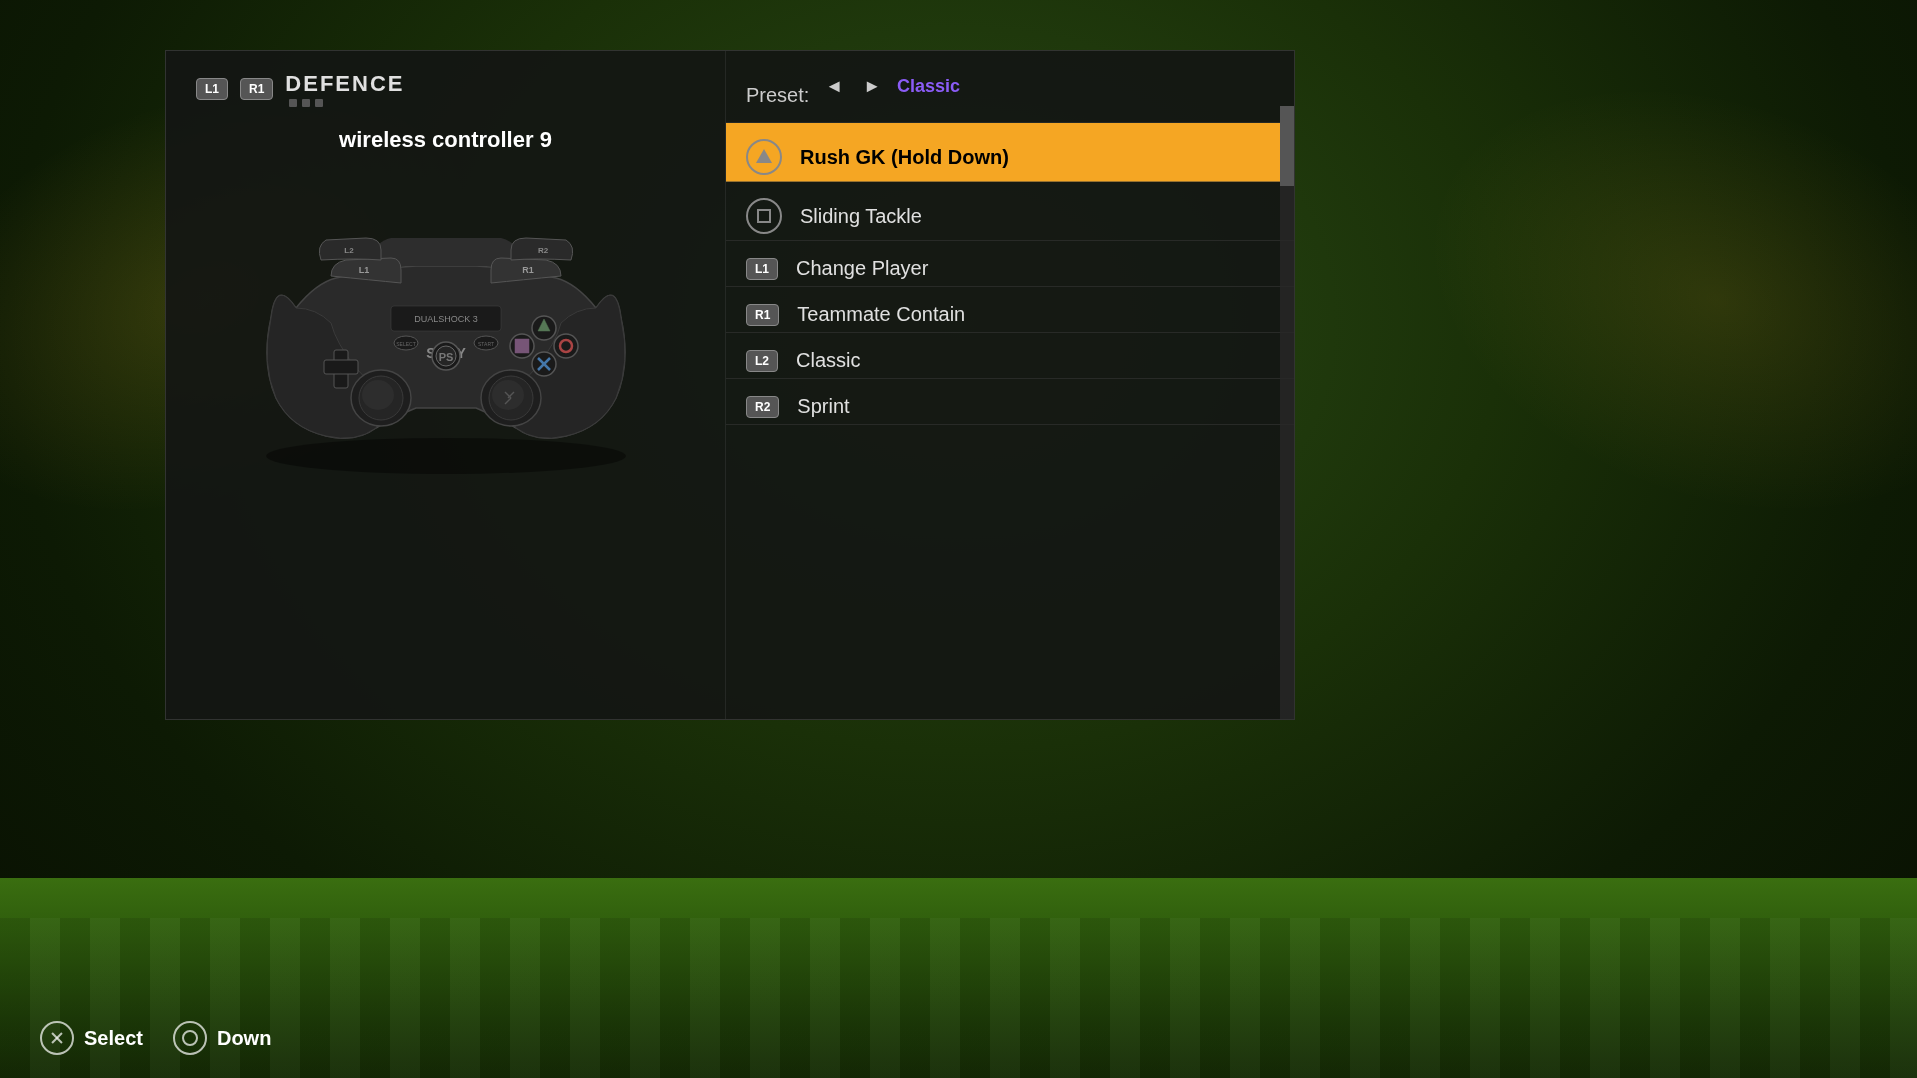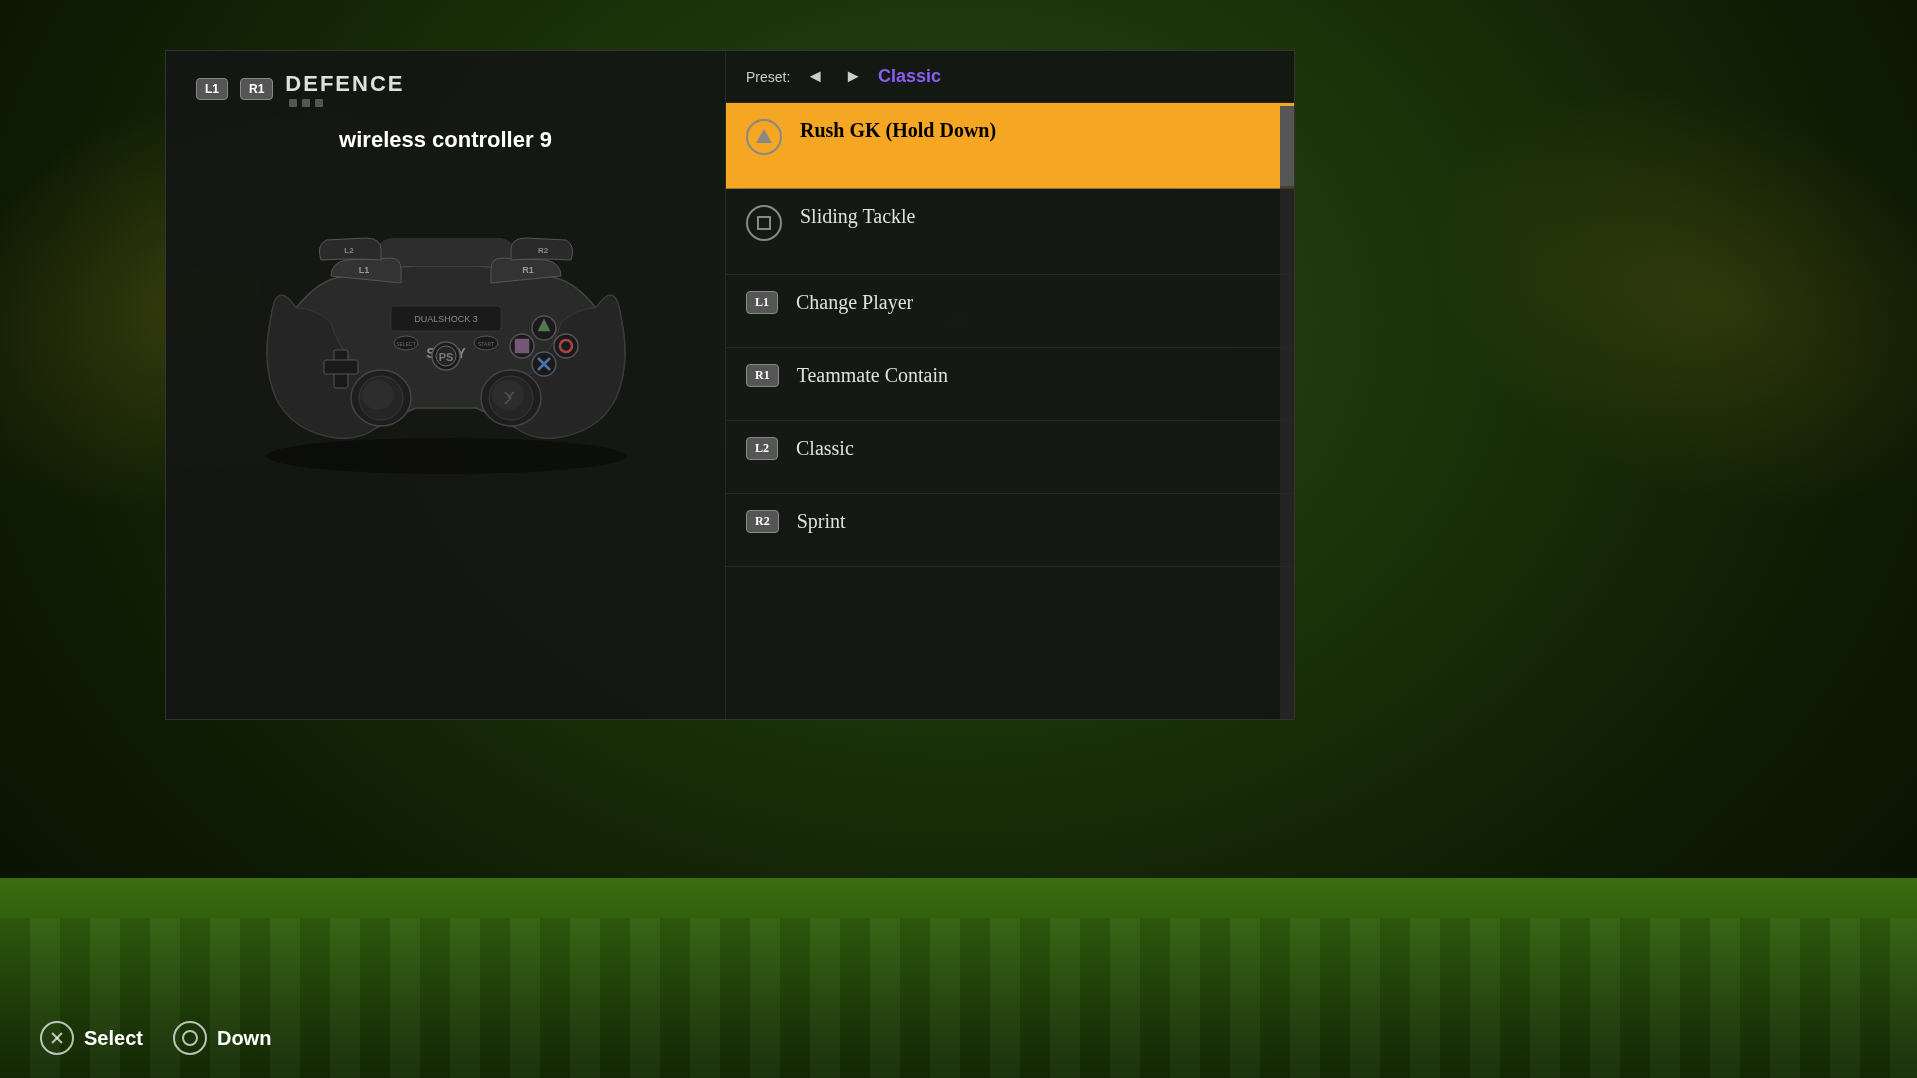--- a/index.html
+++ b/index.html
@@ -203,21 +203,22 @@
     .preset-bar {
       display: flex;
       align-items: center;
       padding: 15px 20px;
       border-bottom: 1px solid rgba(80,80,80,0.3);
       gap: 12px;
     }
 
     .preset-label {
       color: #ccc;
-      font-size: 14px;
+      font-size: 20px;
+      margin-top: 18px;
     }
 
     .preset-arrow {
       color: #ccc;
       font-size: 18px;
       cursor: pointer;
       padding: 0 4px;
     }
 
     .preset-value {
@@ -246,26 +247,25 @@
     }
 
     
     .button-list {
       flex: 1;
       overflow: hidden;
     }
 
     .button-item {
       display: flex;
-      align-items: flex-start;
-      padding: 16px 20px 33px 20px;
+      align-items: center;
+      padding: 16px 20px 6px 20px;
       border-bottom: 1px solid rgba(60,60,60,0.5);
       cursor: pointer;
       gap: 18px;
-      font-family: Liberation Serif, serif;
     }
 
     .button-item.active {
       background: #f5a623;
     }
 
     .button-item.active .action-label {
       color: #000;
       font-weight: bold;
     }

